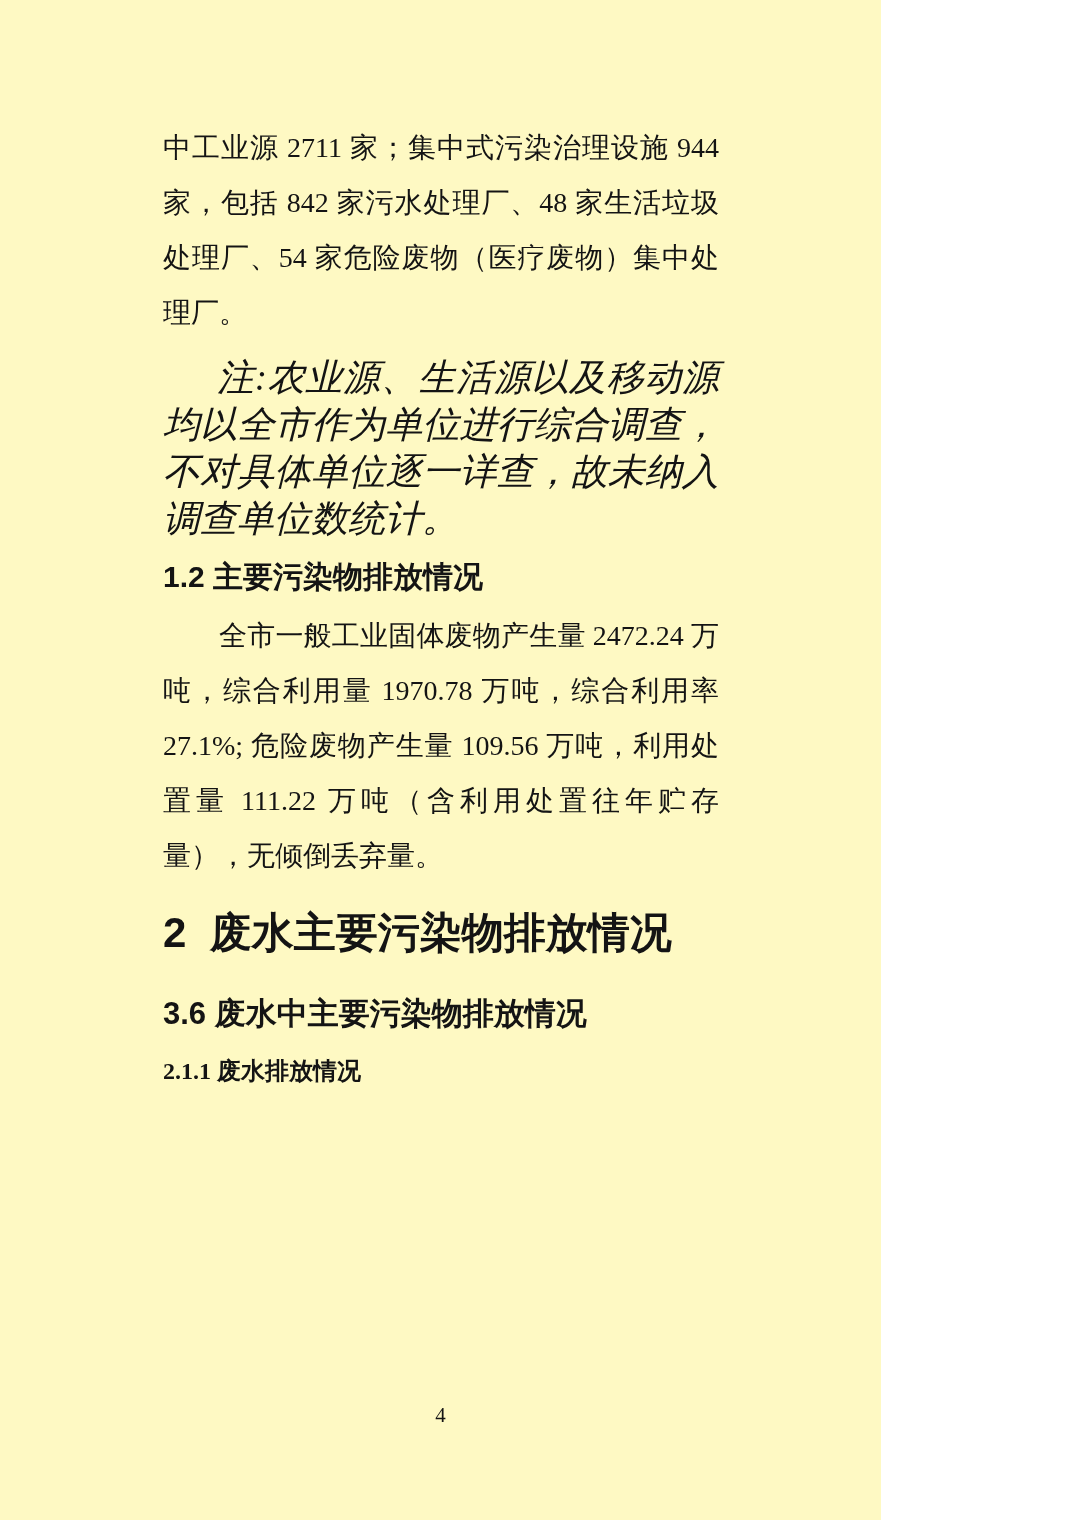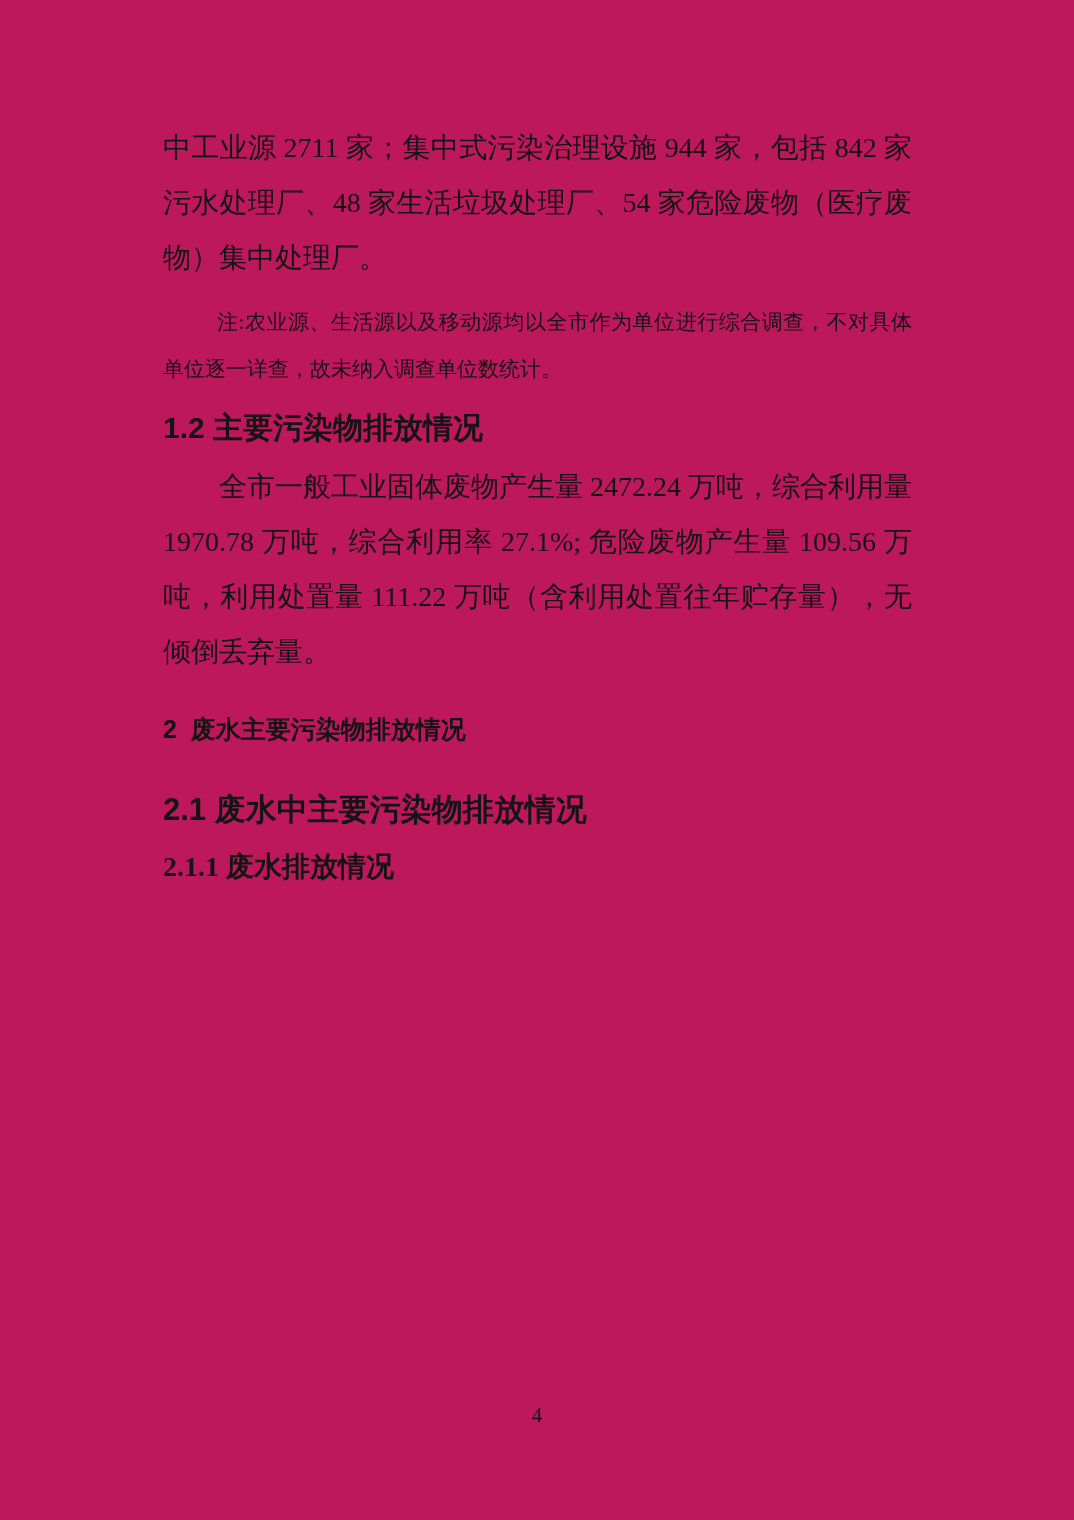--- a/index.html
+++ b/index.html
@@ -2,23 +2,23 @@
 <html><head>
 <meta charset="utf-8">
 <style>
   html, body {
     margin: 0;
     padding: 0;
     background: #ffffff;
   }
   .page {
     position: relative;
-    width: 1074px;
+    width: 881px;
     height: 1520px;
-    background: #be185d;
+    background: #fef9c3;
     color: #141414;
     overflow: hidden;
     font-family: "Liberation Serif", "DejaVu Serif", serif;
   }
   .content {
     position: absolute;
     top: 120px;
     left: 163px;
     right: 162px;
   }
@@ -28,53 +28,54 @@
     line-height: 55px;
     text-align: justify;
     text-indent: 56px;
     font-family: "Liberation Serif", "DejaVu Serif", serif;
   }
   .body-para.continuation {
     text-indent: 0;
   }
   .note-para {
     margin: 14px 0 0 0;
-    font-size: 21px;
+    font-size: 37px;
     line-height: 47px;
     text-align: justify;
     text-indent: 54px;
+    font-style: italic;
     font-family: "Liberation Serif", "DejaVu Serif", serif;
   }
   .heading-l2 {
     margin: 16px 0 12px 0;
     font-size: 30px;
     line-height: 38px;
     font-weight: 700;
     white-space: pre-wrap;
     font-family: "Liberation Sans", "DejaVu Sans", sans-serif;
   }
   .heading-l1 {
     margin: 30px 0 9px 0;
-    font-size: 25px;
+    font-size: 42px;
     line-height: 40px;
     font-weight: 700;
     white-space: pre-wrap;
     font-family: "Liberation Sans", "DejaVu Sans", sans-serif;
   }
   .heading-l2b {
     margin: 42px 0 0 0;
     font-size: 31px;
     line-height: 38px;
     font-weight: 700;
     white-space: pre-wrap;
     font-family: "Liberation Sans", "DejaVu Sans", sans-serif;
   }
   .heading-l3 {
     margin: 20px 0 4px 0;
-    font-size: 28px;
+    font-size: 24px;
     line-height: 36px;
     font-weight: 700;
     white-space: pre-wrap;
     font-family: "Liberation Serif", "DejaVu Serif", serif;
   }
   .page-footer {
     position: absolute;
     left: 0;
     right: 0;
     bottom: 92px;
@@ -95,20 +96,20 @@
     <p class="note-para">注:农业源、生活源以及移动源均以全市作为单位进行综合调查，不对具体单位逐一详查，故未纳入调查单位数统计。</p>
 
     <h2 class="heading-l2">1.2 主要污染物排放情况</h2>
 
 
 
     <p class="body-para">全市一般工业固体废物产生量 2472.24 万吨，综合利用量 1970.78 万吨，综合利用率 27.1%; 危险废物产生量 109.56 万吨，利用处置量 111.22 万吨（含利用处置往年贮存量），无倾倒丢弃量。</p>
 
     <h1 class="heading-l1">2  废水主要污染物排放情况</h1>
 
-    <h2 class="heading-l2b">2.1 废水中主要污染物排放情况</h2>
+    <h2 class="heading-l2b">3.6 废水中主要污染物排放情况</h2>
 
     <h3 class="heading-l3">2.1.1 废水排放情况</h3>
 
   </div>
 
   <div class="page-footer">4</div>
 </div>
 
 </body></html>

